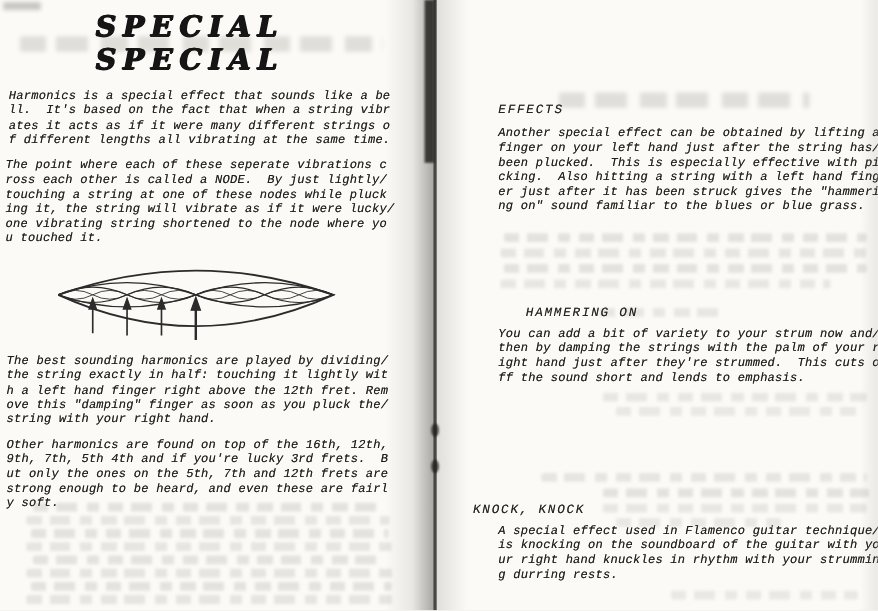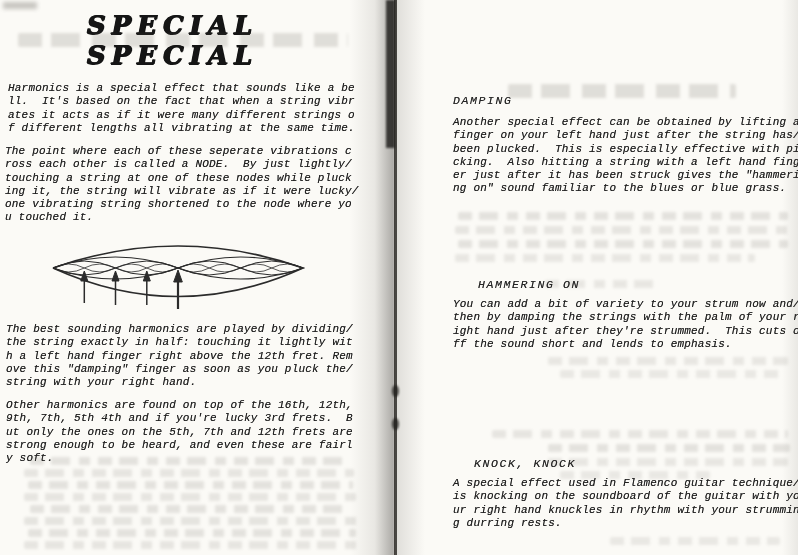--- a/index.html
+++ b/index.html
@@ -136,21 +136,21 @@
   <div class="spine-line"></div>
   <div class="spine-top"></div>
   <div class="spine-right-shade"></div>
   <div class="spine-knot" style="top:385px"></div>
   <div class="spine-knot" style="top:418px"></div>
 
   <div>
 
     <div class="ghost bold" style="left:508px;top:84px;width:228px"></div>
 
-    <div class="heading" style="left:453px;top:94px">DAMPING</div>
+    <div class="heading" style="left:453px;top:94px">EFFECTS</div>
     <div class="mono" style="left:453px;top:116px">Another special effect can be obtained by lifting a
 finger on your left hand just after the string has/
 been plucked.  This is especially effective with pi
 cking.  Also hitting a string with a left hand fing
 er just after it has been struck gives the "hammeri
 ng on" sound familiar to the blues or blue grass.</div>
 
     <div class="ghost" style="left:458px;top:212px;width:330px"></div>
     <div class="ghost" style="left:455px;top:226px;width:335px;opacity:.14"></div>
     <div class="ghost" style="left:458px;top:240px;width:330px"></div>
@@ -164,21 +164,21 @@
 ff the sound short and lends to emphasis.</div>
 
     <div class="ghost" style="left:548px;top:357px;width:240px;opacity:.13"></div>
     <div class="ghost" style="left:560px;top:370px;width:225px;opacity:.12"></div>
 
     <div class="ghost" style="left:492px;top:430px;width:296px;opacity:.14"></div>
     <div class="ghost" style="left:548px;top:444px;width:242px"></div>
     <div class="ghost" style="left:548px;top:458px;width:240px;opacity:.13"></div>
     <div class="ghost" style="left:560px;top:471px;width:150px;opacity:.12"></div>
 
-    <div class="heading" style="left:474px;top:457px">KNOCK, KNOCK</div>
+    <div class="heading" style="left:430px;top:457px">KNOCK, KNOCK</div>
     <div class="mono" style="left:453px;top:477px">A special effect used in Flamenco guitar technique/
 is knocking on the soundboard of the guitar with yo
 ur right hand knuckles in rhythm with your strummin
 g durring rests.</div>
 
     <div class="ghost" style="left:610px;top:537px;width:170px;opacity:.12"></div>
   </div>
 
   <div class="edge-right"></div>
 </div>

